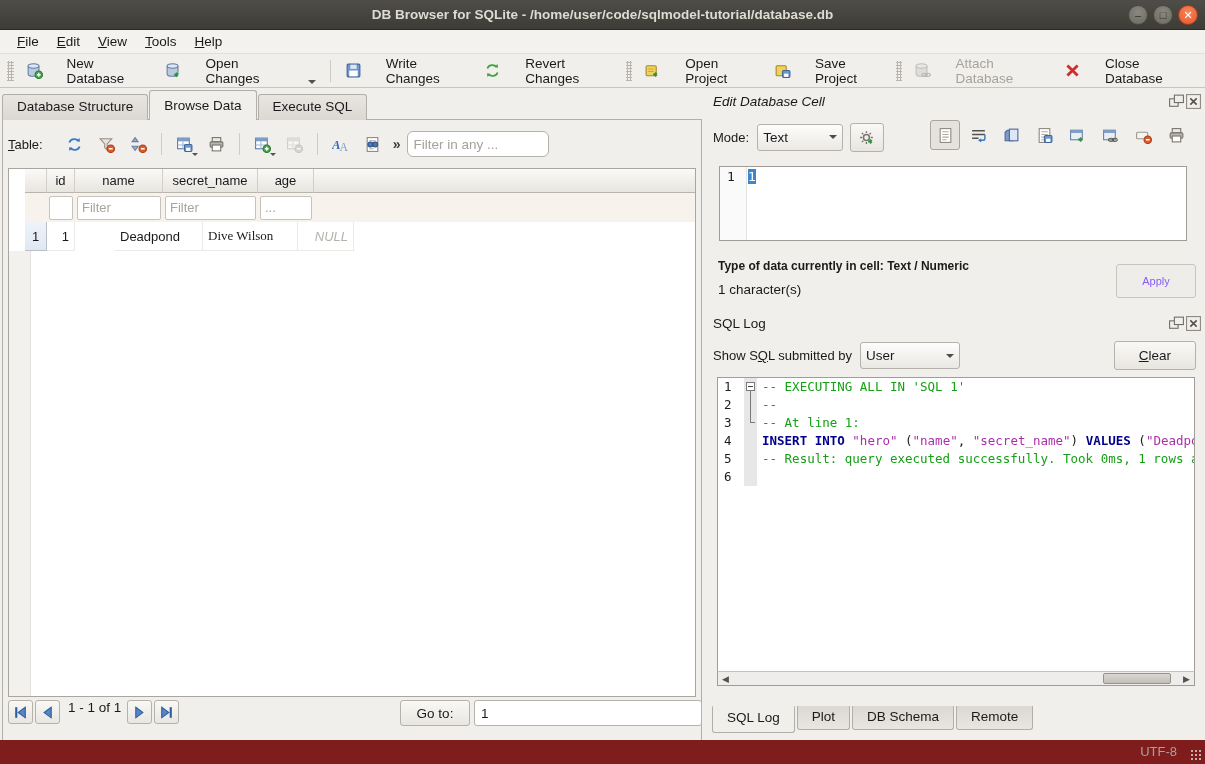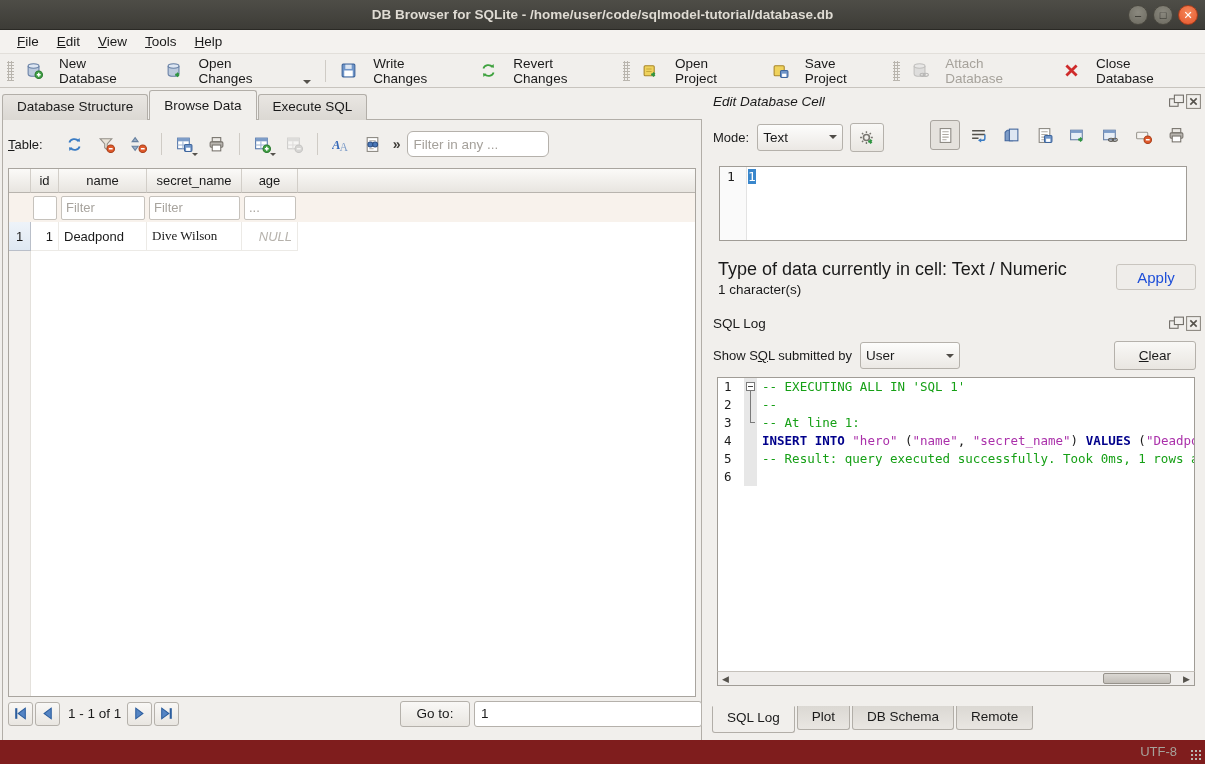--- a/index.html
+++ b/index.html
@@ -20,21 +20,21 @@
 
   
   .menubar { position:absolute; left:0; top:30px; width:100%; height:24px; background:#f4f2ef;
     display:flex; align-items:center; padding-left:8px; border-bottom:1px solid #e2dfda; }
   .menu-item { padding:2px 9px; font-size:13.5px; }
   .toolbar { position:absolute; left:0; top:54px; width:100%; height:34px; background:#f1efec;
     border-bottom:1px solid #c8c4be; display:flex; align-items:center; padding:0 4px; }
   .tb-handle { width:7px; height:20px; margin:0 3px;
     background-image:radial-gradient(#b9b5ae 1px, transparent 1.1px); background-size:3px 3px; }
   .tb-sep { width:1px; height:22px; background:#cfcbc5; margin:0 5px; }
-  .tb-btn { display:flex; align-items:center; gap:16px; padding:4px 9px; font-size:13.5px; border-radius:3px; }
+  .tb-btn { display:flex; align-items:center; gap:24px; padding:4px 9px; font-size:13.5px; border-radius:3px; }
   .tb-btn.disabled { color:#a6a29b; }
   .tb-btn.disabled svg { opacity:.45; filter:grayscale(1); }
   .tb-caret { width:0; height:0; border-left:4px solid transparent; border-right:4px solid transparent;
     border-top:4px solid #55524c; margin-left:-2px; align-self:flex-end; margin-bottom:2px; }
   .icon { display:inline-flex; width:17px; height:17px; }
 
   
   .main { position:absolute; left:0; top:88px; width:1205px; height:652px; }
 
   
@@ -53,39 +53,39 @@
   .flat-btn { width:29px; height:28px; display:flex; align-items:center; justify-content:center; position:relative; }
   .flat-btn.disabled svg { opacity:.4; filter:grayscale(1); }
   .flat-btn .mini-caret { position:absolute; right:1px; bottom:2px; width:0; height:0;
     border-left:3px solid transparent; border-right:3px solid transparent; border-top:3px solid #55524c; }
   .chev { font-size:14px; font-weight:bold; color:#3f3c37; padding:0 4px; }
   input.text { border:1px solid #b5b1ab; border-radius:3px; height:26px; padding:0 6px; font-size:13.5px;
     font-family:"Liberation Sans",sans-serif; background:#fff; color:#1a1a1a; }
   input.text::placeholder { color:#a5a19b; }
 
   
-  .grid { position:absolute; left:8px; top:80px; width:688px; height:529px; border:1px solid #a9a59f; background:#fff; overflow:hidden; }
+  .grid { position:absolute; left:8px; top:80px; width:688px; height:529px; border:1px solid #a9a59f; background:#fff; overflow:hidden;padding-left:16px; }
   .g-row { display:flex; }
   .g-h { height:24px; background:linear-gradient(#fbfaf8,#e8e5e0); border-right:1px solid #d2cec8;
     border-bottom:1px solid #b8b4ae; display:flex; align-items:center; justify-content:center; font-size:13px; }
   .g-filler { flex:1; border-bottom:1px solid #b8b4ae; background:linear-gradient(#fbfaf8,#e8e5e0); }
   .g-frow { height:29px; background:#f8f2ec; display:flex; align-items:center; }
   .g-fcell { height:29px; display:flex; align-items:center; padding:0 2px; }
   .g-fcell input { height:24px; width:100%; border:1px solid #c6c2bc; border-radius:2px; padding:0 4px; font-size:13px; background:#fff; }
   .g-fcell input::placeholder { color:#a8a49e; }
   .g-rowhdr { width:22px; background:linear-gradient(#eef3f9,#dfe8f2); border-right:1px solid #b9bfc9;
     border-bottom:1px solid #b9bfc9; display:flex; align-items:center; justify-content:center; font-size:13px; }
   .g-cell { height:29px; border-right:1px solid #eceae6; border-bottom:1px solid #eceae6;
     display:flex; align-items:center; padding:0 5px; font-size:13px; background:#fff; }
   .g-cell.num { justify-content:flex-end; }
   .g-cell.null { justify-content:flex-end; color:#b6b2ac; font-style:italic; }
   .g-gutter { position:absolute; left:0; top:82px; bottom:0; width:22px; background:#f3f1ee; border-right:1px solid #e4e1dc; }
 
   
-  .bottom-nav { position:absolute; left:8px; top:612px; width:688px; height:27px; display:flex; align-items:center; }
+  .bottom-nav { position:absolute; left:8px; top:612px; width:688px; height:27px; display:flex; }
   .nav-btn { width:25px; height:24px; border:1px solid #b5b1ab; border-radius:3px; background:linear-gradient(#f9f8f6,#e9e6e1);
     display:flex; align-items:center; justify-content:center; margin-right:2px; }
   .nav-count { font-size:13.5px; margin:0 6px; }
   .goto-btn { position:absolute; left:392px; width:70px; height:26px; border:1px solid #b5b1ab; border-radius:3px;
     background:linear-gradient(#f9f8f6,#e9e6e1); display:flex; align-items:center; justify-content:center; font-size:13.5px; }
   .goto-input { position:absolute; left:466px; width:228px; }
 
   
   .right { position:absolute; left:706px; top:0; width:499px; height:652px; }
   .dock-head { position:absolute; left:7px; right:5px; height:18px; display:flex; align-items:center; }
@@ -97,24 +97,24 @@
   .cellbar { position:absolute; left:224px; top:32px; display:flex; align-items:center; gap:3px; }
   .cell-btn { width:30px; height:30px; display:flex; align-items:center; justify-content:center; position:relative; }
   .cell-btn.pressed { border:1px solid #a8a49e; border-radius:3px; background:#e5e2dd; }
 
   .cell-editor { position:absolute; left:13px; right:18px; top:78px; height:75px; border:1px solid #a09c96; background:#fff;
     display:flex; font-family:"DejaVu Sans Mono",monospace; font-size:13px; }
   .ce-gutter { width:27px; background:#fafafa; border-right:1px solid #e3e3e3; padding:2px 0 0 7px; color:#222; }
   .ce-text { padding:2px 1px; }
   .ce-sel { background:#3a87cc; color:#fff; }
 
-  .info1 { position:absolute; left:12px; top:171px; font-size:18px; }
+  .info1 { position:absolute; left:12px; top:171px; font-size:12px;font-weight:bold; }
   .info2 { position:absolute; left:12px; top:194px; font-size:13.5px; }
-  .apply-btn { position:absolute; right:9px; top:176px; width:80px; height:26px; border:1px solid #c9c5bf; border-radius:3px;
-    background:#efedea; color:#1d4ed8; font-size:15px; display:flex; align-items:center; justify-content:center; }
+  .apply-btn { position:absolute; right:9px; top:176px; width:80px; height:34px; border:1px solid #c9c5bf; border-radius:3px;
+    background:#efedea; color:#8b5cf6; font-size:11px; display:flex; align-items:center; justify-content:center; }
 
   .sqllog-head { top:226px; }
   .log-controls { position:absolute; left:7px; right:9px; top:252px; height:31px; display:flex; align-items:center; }
   .clear-btn { margin-left:auto; width:82px; height:29px; border:1px solid #b5b1ab; border-radius:3px;
     background:linear-gradient(#f9f8f6,#e9e6e1); display:flex; align-items:center; justify-content:center; font-size:13.5px; }
 
   .log { position:absolute; left:11px; right:10px; top:289px; height:294px; border:1px solid #a09c96; border-bottom:none;
     background:#fff; font-family:"DejaVu Sans Mono",monospace; font-size:12.5px; overflow:hidden; }
   .log-row { display:flex; height:18px; line-height:18px; white-space:pre; }
   .ln { width:26px; padding-left:6px; color:#1c1c1c; flex:none; }
@@ -389,21 +389,21 @@
           <div class="g-fcell" style="width: 95px;">
             <input placeholder="Filter" style="">
           </div>
           <div class="g-fcell" style="width: 56px;">
             <input placeholder="..." style="">
           </div>
         </div>
         <div class="g-row">
           <div class="g-rowhdr">1</div>
           <div class="g-cell num" style="width: 28px;">1</div>
-          <div class="g-cell" style="width: 88px;">Deadpond</div>
+          <div class="g-cell" style="width: 88px; margin-left: 40px;">Deadpond</div>
           <div class="g-cell" style="width: 95px; font-family: Liberation Serif, serif;">Dive Wilson</div>
           <div class="g-cell null" style="width: 56px;">NULL</div>
         </div>
         <div class="g-gutter"></div>
       </div>
 
     <div class="bottom-nav">
       <div class="nav-btn" id="nav-first">
           <span class="icon">
             <svg width="17" height="17" viewBox="0 0 16 16">

